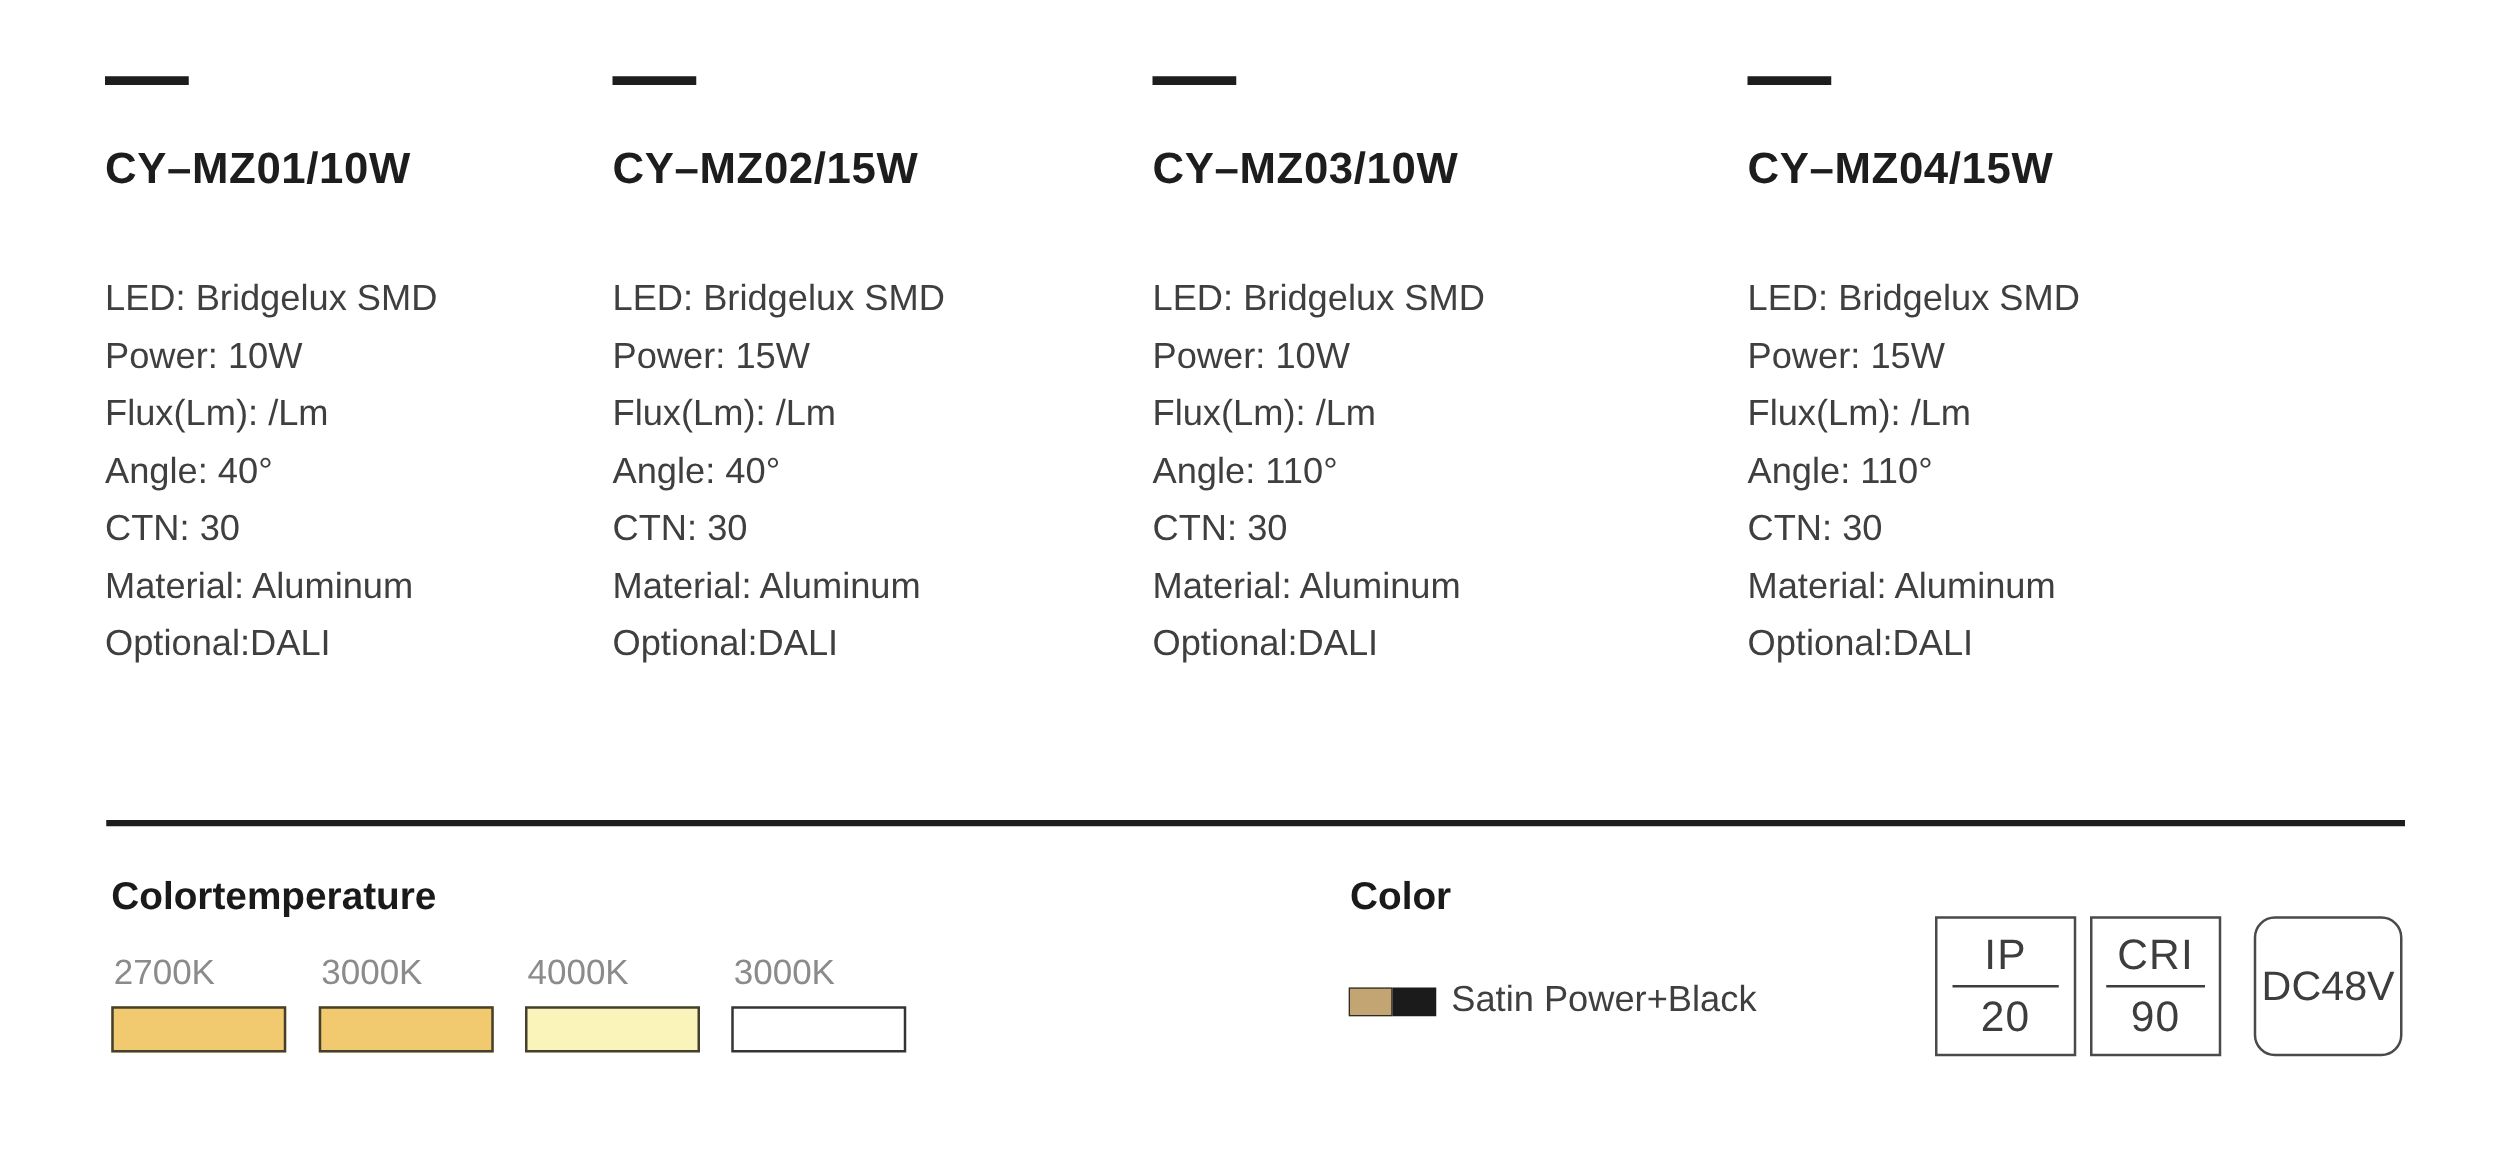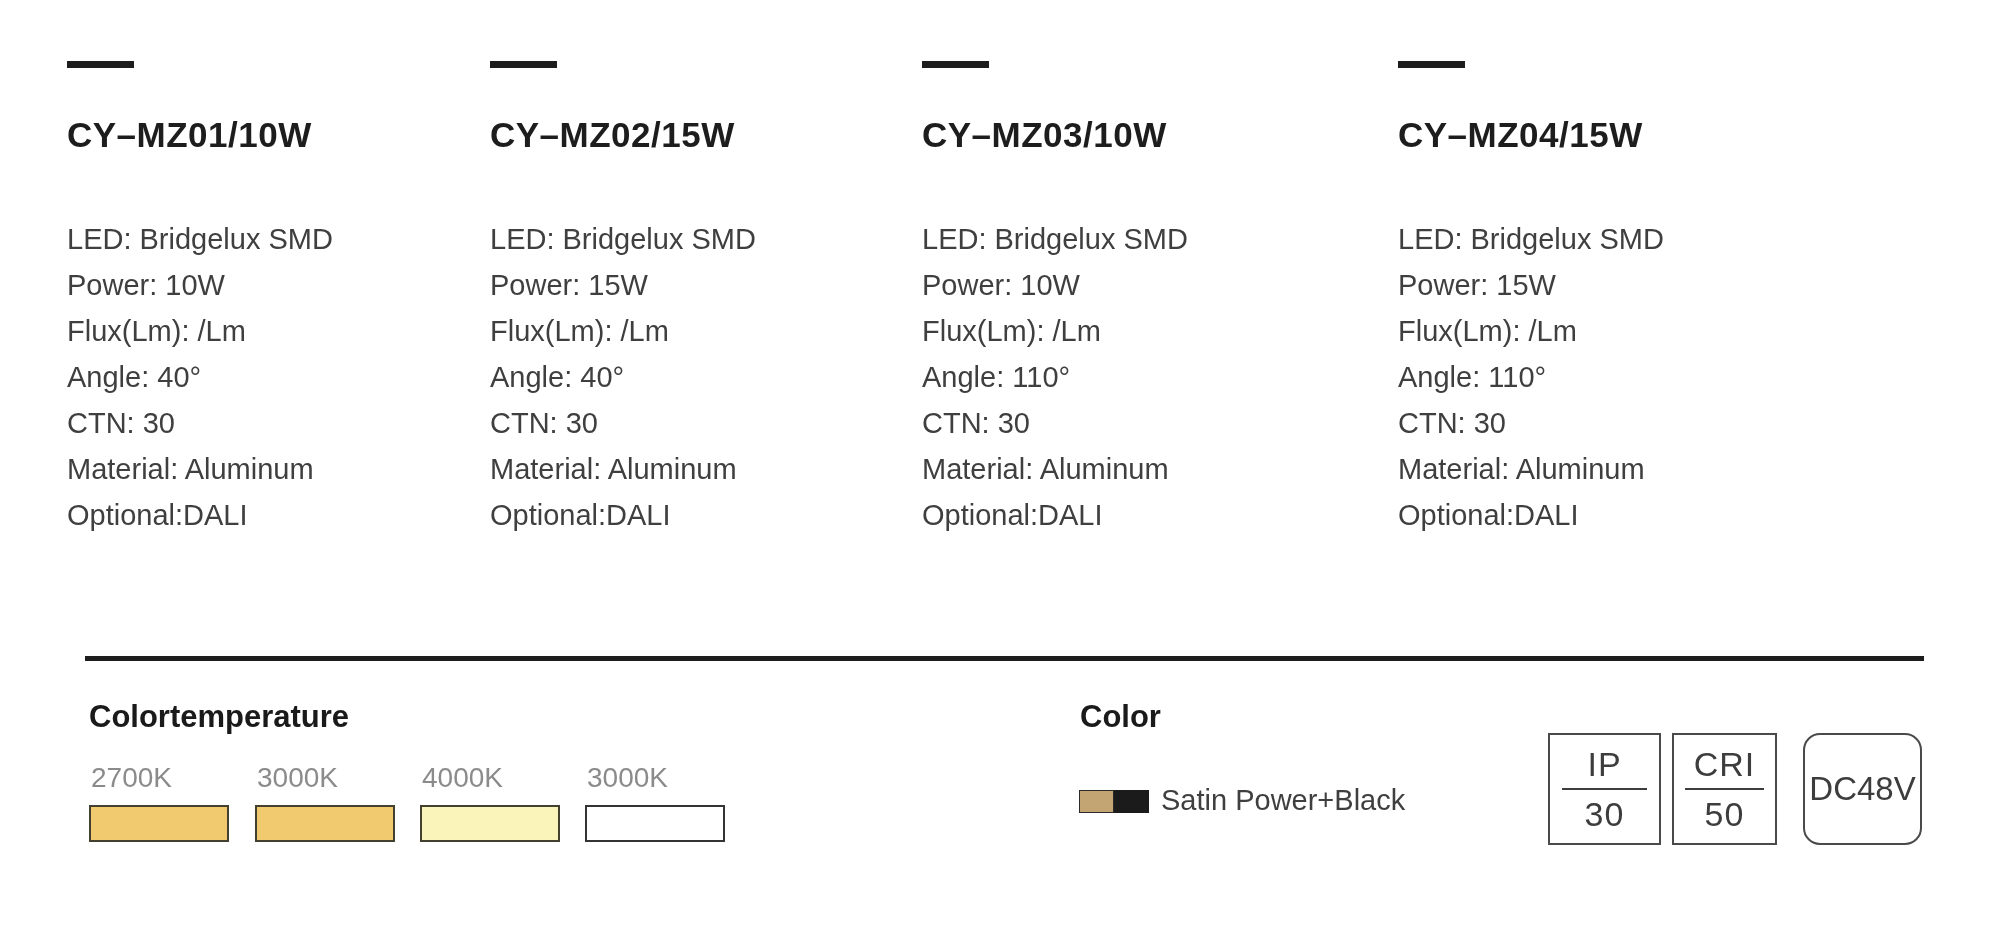--- a/index.html
+++ b/index.html
@@ -23,21 +23,21 @@
     font-size: 35px; font-weight: bold; color: #1d1d1d;
     letter-spacing: 0.5px; white-space: nowrap;
   }
   .product-col .specs {
     position: absolute; top: 155px; left: 0;
     list-style: none;
   }
   .product-col .specs li {
     font-size: 29px; line-height: 46px; color: #3f3f3f; white-space: nowrap;
   }
-  .col-1 { left: 67px; }
+  .col-1 { left: 84px; }
   .col-2 { left: 490px; }
   .col-3 { left: 922px; }
   .col-4 { left: 1398px; }
 
   
   .divider {
     position: absolute; left: 85px; top: 656px;
     width: 1839px; height: 5px; background: #1d1d1d;
   }
 
@@ -178,24 +178,24 @@
     <div class="color-chip">
       <div class="chip-half chip-left" style="background: rgb(194, 165, 114);"></div>
       <div class="chip-half" style="background: rgb(27, 27, 27);"></div>
     </div>
     <span class="color-label">Satin Power+Black</span>
   </div>
 
   <div class="badge badge-ip">
     <span class="badge-top">IP</span>
     <span class="badge-divider"></span>
-    <span class="badge-bottom">30</span>
+    <span class="badge-bottom">20</span>
   </div>
   <div class="badge badge-cri">
     <span class="badge-top">CRI</span>
     <span class="badge-divider"></span>
-    <span class="badge-bottom">50</span>
+    <span class="badge-bottom">90</span>
   </div>
   <div class="badge badge-dc">
     <span class="badge-single">DC48V</span>
   </div>
 
 </div>
 
 </body></html>

